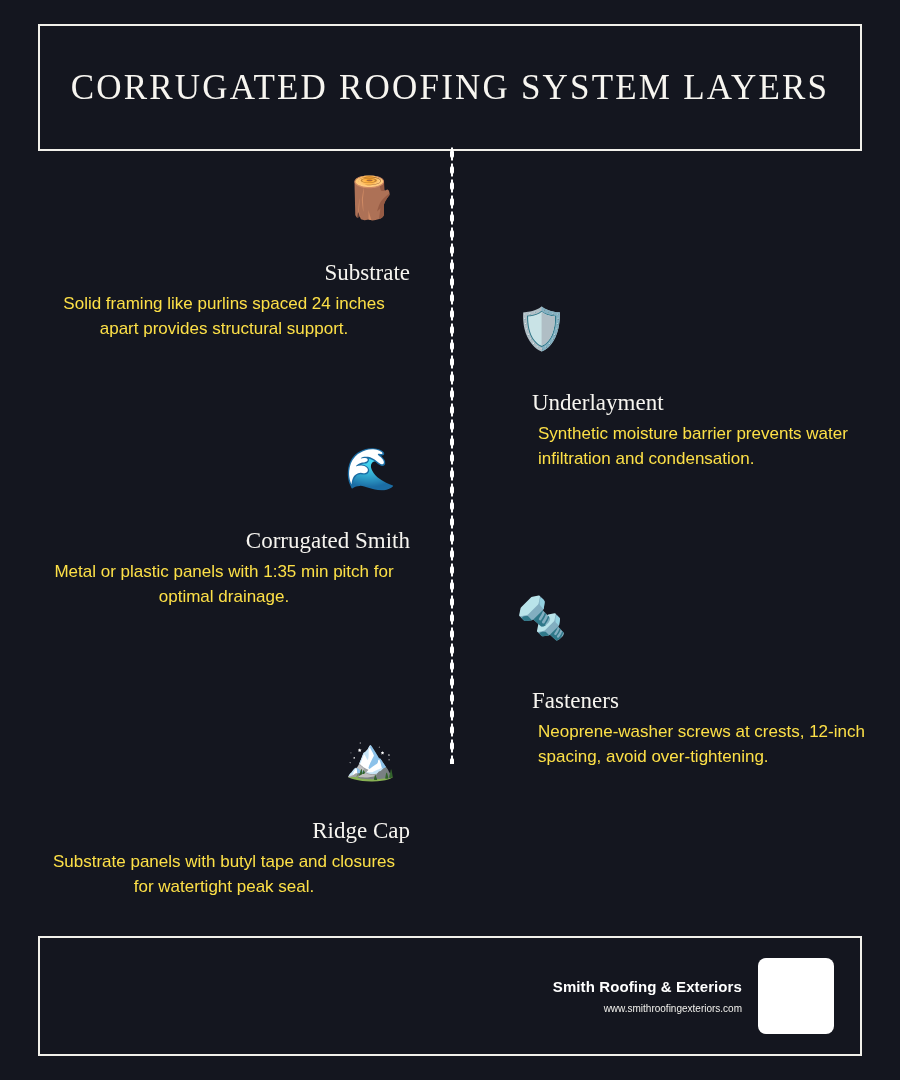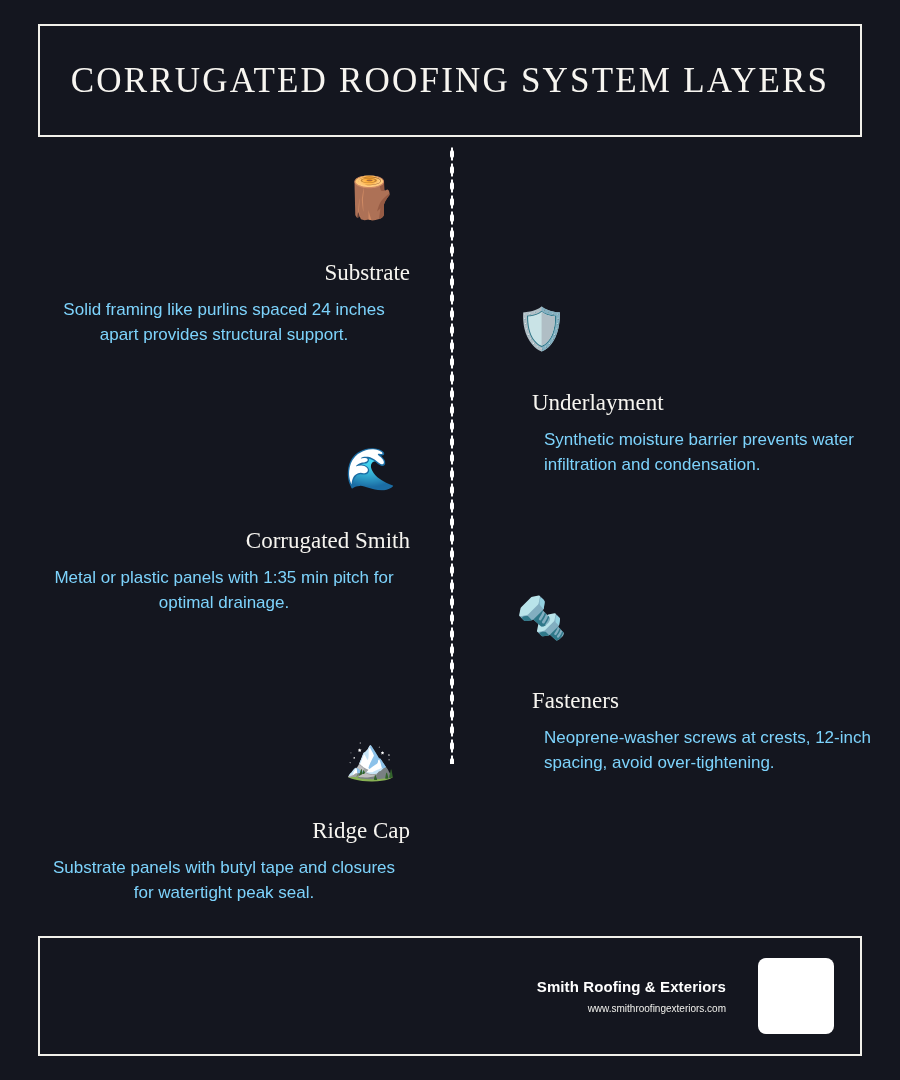--- a/index.html
+++ b/index.html
@@ -21,21 +21,21 @@
     inset: 0;
     background: #14161f;
   }
 
   
   .title-box {
     position: absolute;
     left: 38px;
     top: 24px;
     width: 824px;
-    height: 113px;
+    height: 127px;
     border: 2px solid #f2f0ea;
     box-sizing: border-box;
     display: flex;
     align-items: center;
     justify-content: center;
   }
   .title-text {
     font-family: "Liberation Serif", "DejaVu Serif", serif;
     font-size: 35px;
     letter-spacing: 2.2px;
@@ -101,23 +101,23 @@
   .item-title {
     font-family: Liberation Serif, serif;
     font-size: 23px;
     color: #f7f5f0;
     line-height: 1.15;
     margin: 0 0 6px 0;
     font-weight: 400;
   }
   .item-desc {
     font-size: 17px;
-    color: #7dd3fc;
+    color: #fde047;
     line-height: 1.42;
-    margin: 12px;
+    margin: 6px;
   }
   .block-left  .item-title { text-align: right; }
   .block-left  .item-desc  { text-align: center; }
   .block-right .item-title { text-align: left; }
   .block-right .item-desc  { text-align: left; }
 
   
   .footer-box {
     position: absolute;
     left: 38px;
@@ -127,21 +127,21 @@
     border: 2px solid #f2f0ea;
     box-sizing: border-box;
   }
   .footer-inner {
     position: absolute;
     right: 26px;
     top: 0;
     height: 100%;
     display: flex;
     align-items: center;
-    gap: 32px;
+    gap: 16px;
   }
   .footer-text {
     text-align: right;
   }
   .footer-company {
     font-size: 15px;
     font-weight: bold;
     color: #ffffff;
     line-height: 1.6;
     letter-spacing: 0.1px;

